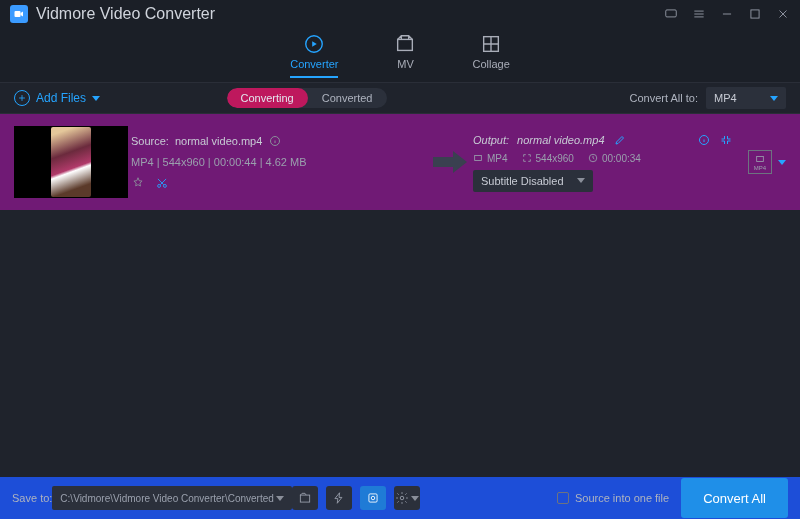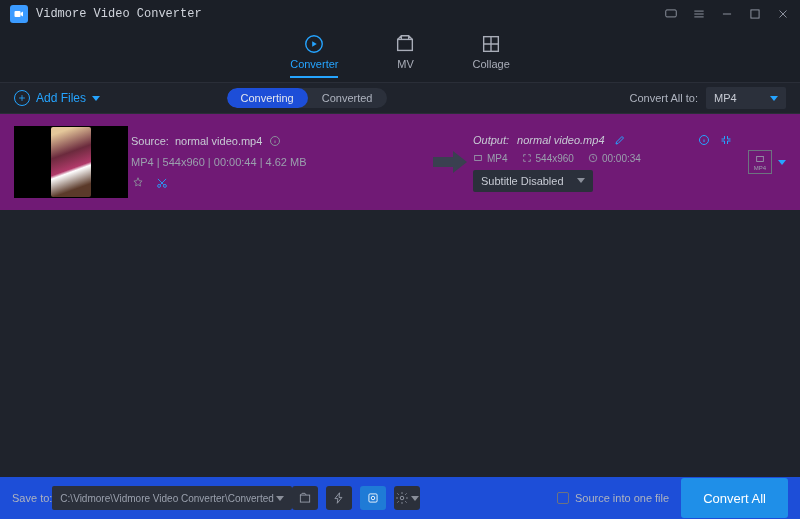--- a/index.html
+++ b/index.html
@@ -1,38 +1,38 @@
 <!DOCTYPE html>
 <html><head>
 <meta charset="utf-8">
 <style>
   * { box-sizing: border-box; margin: 0; padding: 0; font-family: "Segoe UI", Arial, sans-serif; }
   body { background: #1f232c; color: #c7cbd4; width: 800px; height: 519px; overflow: hidden; }
   .titlebar { height: 28px; background: #1b1f27; display: flex; align-items: center; padding: 0 10px; }
   .logo-icon { width: 18px; height: 18px; background: #3b9bff; border-radius: 3px; display: flex; align-items: center; justify-content: center; margin-right: 8px; }
   .logo-icon svg { width: 12px; height: 12px; }
-  .app-title { font-size: 12px; color: #d0d4dc; flex: 1; font-family: Liberation Mono, monospace; }
+  .app-title { font-size: 16px; color: #d0d4dc; flex: 1; }
   .win-controls { display: flex; gap: 14px; align-items: center; }
   .win-controls span { cursor: pointer; display: inline-flex; }
   .win-controls svg { width: 14px; height: 14px; stroke: #9aa0ad; stroke-width: 1.5; fill: none; }
 
   .tabs-row { height: 54px; display: flex; justify-content: center; align-items: flex-end; gap: 56px; background: #1b1f27; padding-bottom: 4px; }
   .tab-item { display: flex; flex-direction: column; align-items: center; gap: 4px; font-size: 11px; color: #a9adb8; cursor: pointer; padding-bottom: 6px; border-bottom: 2px solid transparent; }
   .tab-item.active { color: #25a4ff; border-bottom-color: #25a4ff; }
   .tab-item .tab-icon { height: 20px; display: flex; align-items: center; justify-content: center; }
   .tab-item svg { stroke: currentColor; fill: none; stroke-width: 1.5; }
 
   .toolbar { height: 32px; background: #1f232c; display: flex; align-items: center; padding: 0 14px; gap: 10px; border-top: 1px solid #2a2e38; border-bottom: 1px solid #2a2e38; }
   .add-files { color: #25a4ff; display: flex; align-items: center; gap: 6px; font-size: 12px; cursor: pointer; }
   .plus-circle { width: 16px; height: 16px; border: 1.5px solid #25a4ff; border-radius: 50%; display: flex; align-items: center; justify-content: center; line-height: 0; }
   .caret-down { width: 0; height: 0; border-left: 4px solid transparent; border-right: 4px solid transparent; border-top: 5px solid #25a4ff; }
   .caret-gray { border-top-color: #8a8f9a; }
   .seg-control { display: flex; background: #2b303b; border-radius: 12px; overflow: hidden; margin: 0 auto; }
   .seg-btn { font-size: 11px; padding: 4px 14px; color: #aeb3bf; cursor: pointer; }
-  .seg-btn.active { background: #1d4ed8; color: #e3e6ee; border-radius: 12px; }
+  .seg-btn.active { background: #be185d; color: #e3e6ee; border-radius: 12px; }
   .convert-all-to { display: flex; align-items: center; gap: 8px; font-size: 11px; color: #aeb3bf; }
   .select-box { background: #2b303b; height: 22px; min-width: 80px; display: flex; align-items: center; justify-content: space-between; padding: 0 8px; font-size: 11px; color: #c7cbd4; border-radius: 2px; cursor: pointer; }
   .select-box.wide { min-width: 110px; }
   .select-box.wider { min-width: 120px; }
 
   .item-row { display: flex; align-items: center; padding: 12px 14px; background: #701a75; gap: 3px; }
   .thumb { width: 114px; height: 72px; background: #000; display: flex; align-items: center; justify-content: center; position: relative; }
   .thumb-inner { width: 40px; height: 70px; background: linear-gradient(160deg,#e4c79a 10%,#6b2a3d 38%,#b13a6a 58%,#ffffff 62%,#5b3a2a 84%); border-radius: 2px; }
   .src-col { flex: 1; display: flex; flex-direction: column; gap: 8px; }
   .src-line1 { font-size: 11px; display: flex; gap: 6px; align-items: center; color: #c7cbd4; }

